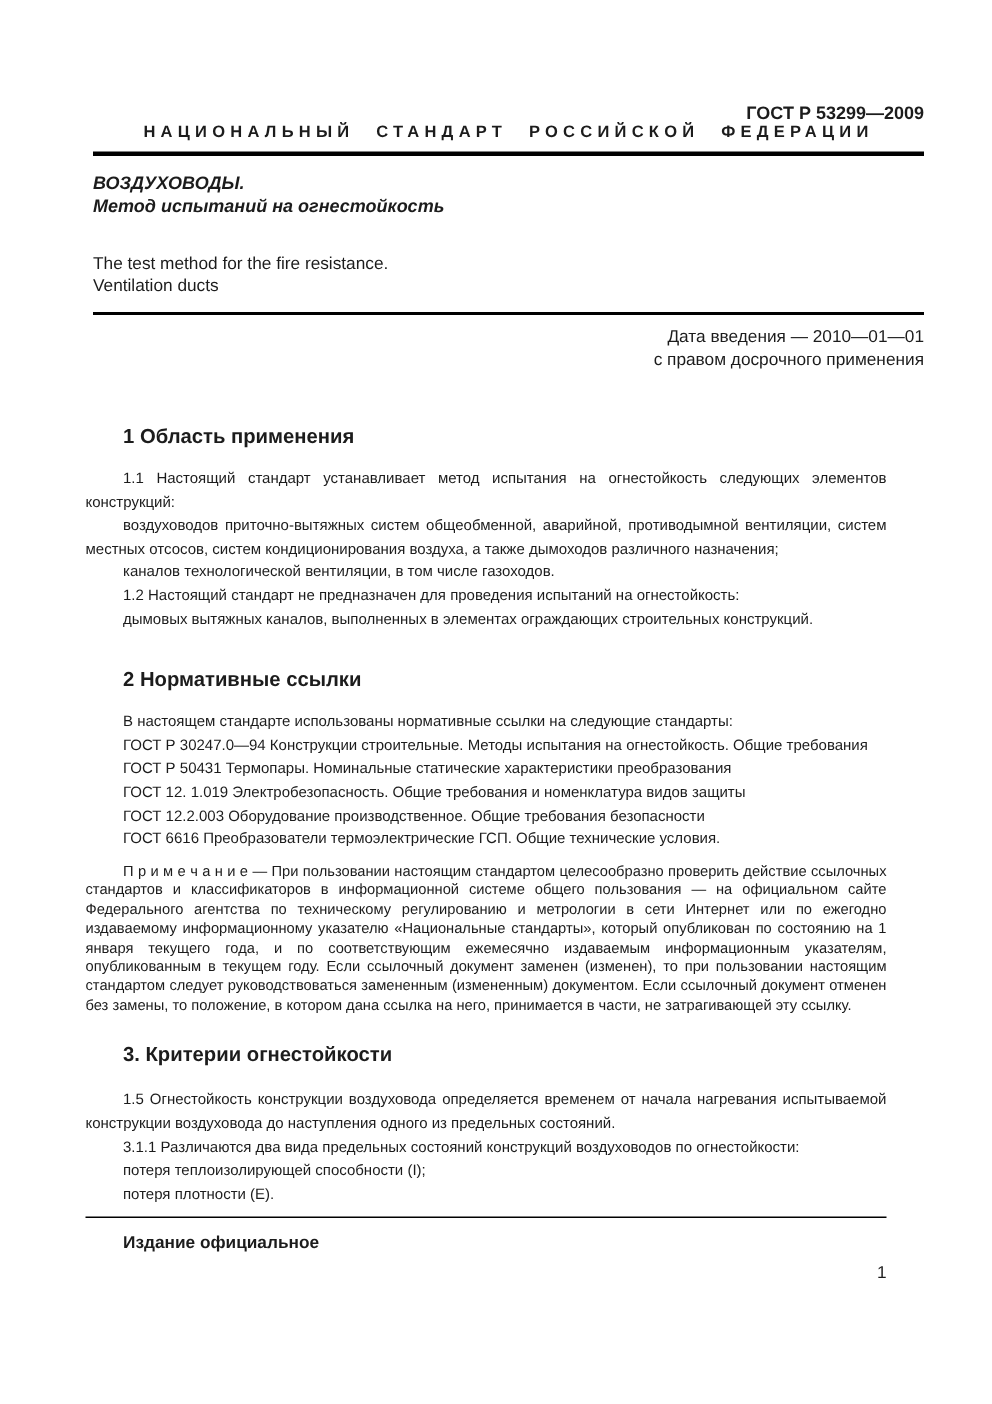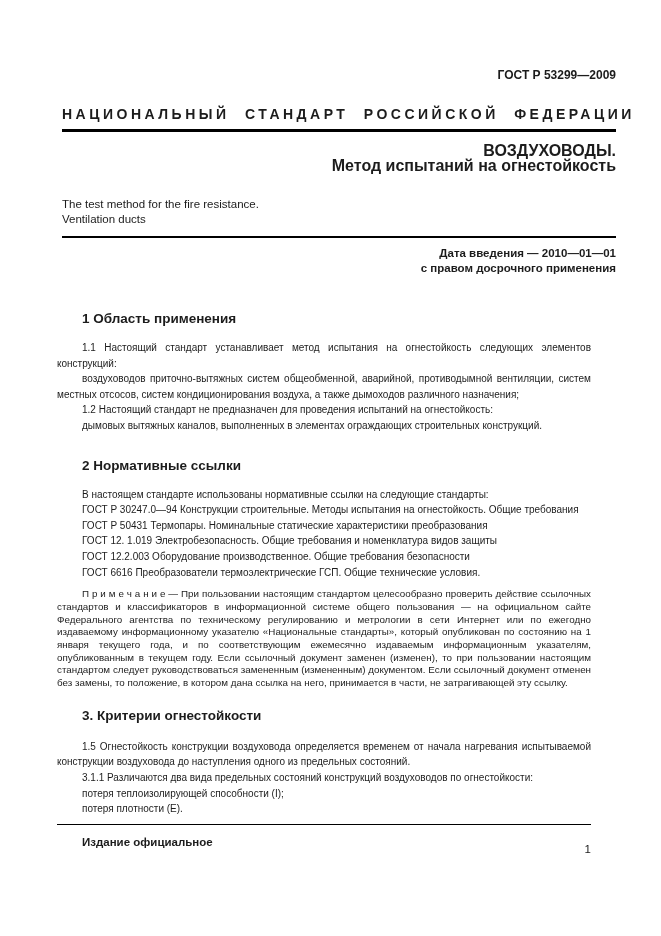--- a/index.html
+++ b/index.html
@@ -22,52 +22,52 @@
     padding: 0 45px 0 62px;
   }
   .doc-number {
     padding-top: 68px;
     text-align: right;
     font-weight: bold;
     font-size: 12px;
     line-height: 14px;
   }
   .banner {
-    margin-top: 24px;
     text-align: center;
     font-weight: bold;
-    font-size: 14px;
+    font-size: 11px;
     letter-spacing: 3.5px;
     word-spacing: 8px;
     white-space: nowrap;
   }
   .rule-thick {
     margin-top: 7px;
     border-top: 3px solid #000;
   }
   .title-ru {
     margin-top: 11px;
-    text-align: right;
+    text-align: left;
     font-weight: bold;
-    font-size: 16px;
+    font-size: 12px;
     line-height: 15px;
+    font-style: italic;
   }
   .title-en {
     margin-top: 24px;
     font-size: 11.5px;
     line-height: 15px;
   }
   .rule-thin {
     margin-top: 9px;
     border-top: 2px solid #000;
   }
   .date-block {
     margin-top: 8px;
     text-align: right;
-    font-weight: bold;
+    font-weight: normal;
     font-size: 11.5px;
     line-height: 15px;
   }
   
   .body-block {
     padding: 0 70px 0 57px;
   }
   .section-heading {
     font-weight: bold;
     font-size: 13.5px;
@@ -132,20 +132,21 @@
       <div>Дата введения — 2010—01—01</div>
       <div>с правом досрочного применения</div>
     </div>
   </div>
 
   <div class="body-block">
 
     <p class="section-heading h-sec1">1 Область применения</p>
     <p class="body-par">1.1 Настоящий стандарт устанавливает метод испытания на огнестойкость следующих элементов конструкций:</p>
     <p class="body-par">воздуховодов приточно-вытяжных систем общеобменной, аварийной, противодымной вентиляции, систем местных отсосов, систем кондиционирования воздуха, а также дымоходов различного назначения;</p>
+    <p class="body-par">каналов технологической вентиляции, в том числе газоходов.</p>
     <p class="body-par">1.2 Настоящий стандарт не предназначен для проведения испытаний на огнестойкость:</p>
     <p class="body-par">дымовых вытяжных каналов, выполненных в элементах ограждающих строительных конструкций.</p>
 
     <p class="section-heading h-sec2">2 Нормативные ссылки</p>
     <p class="body-par">В настоящем стандарте использованы нормативные ссылки на следующие стандарты:</p>
     <p class="body-par">ГОСТ Р 30247.0—94 Конструкции строительные. Методы испытания на огнестойкость. Общие требования</p>
     <p class="body-par">ГОСТ Р 50431 Термопары. Номинальные статические характеристики преобразования</p>
     <p class="body-par">ГОСТ 12. 1.019 Электробезопасность. Общие требования и номенклатура видов защиты</p>
     <p class="body-par">ГОСТ 12.2.003 Оборудование производственное. Общие требования безопасности</p>
     <p class="body-par">ГОСТ 6616 Преобразователи термоэлектрические ГСП. Общие технические условия.</p>

